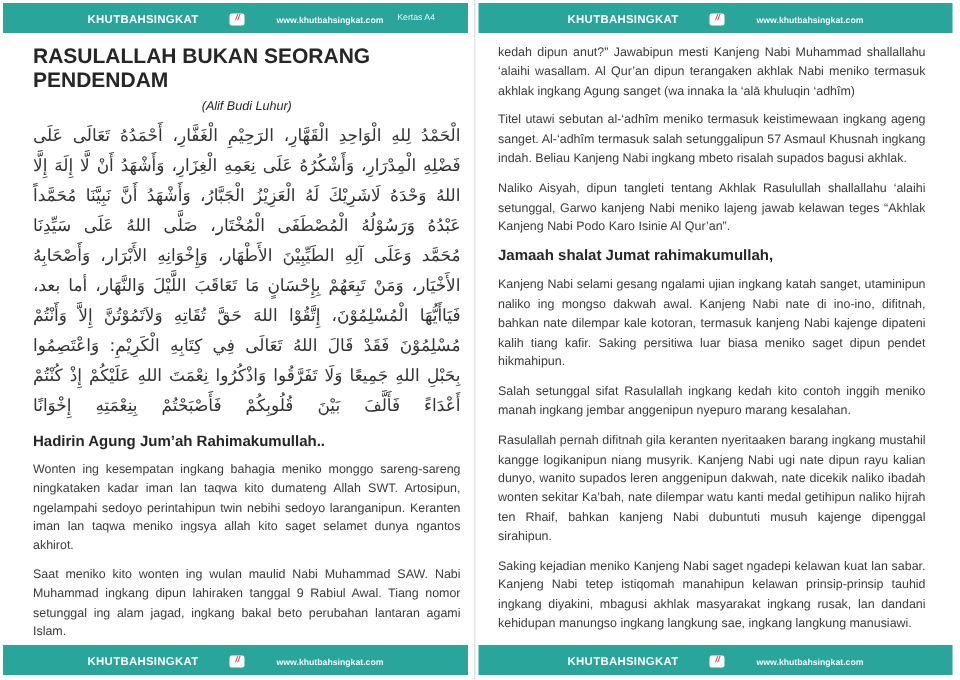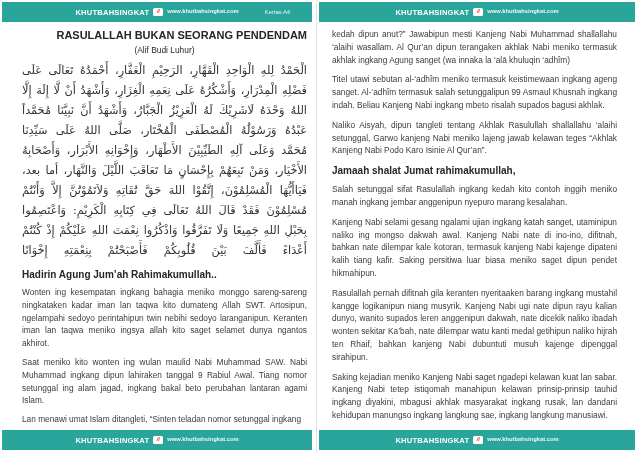--- a/index.html
+++ b/index.html
@@ -22,21 +22,21 @@
   .page-right{width:322px;}
 
   
   .bar{
     position:absolute;left:2px;right:4px;height:20px;
     background:var(--accent-teal);
     display:flex;align-items:center;justify-content:center;
   }
   .bar-top{top:2px;}
   .bar-bottom{bottom:3px;}
-  .logo{display:flex;align-items:flex-start;gap:4px;white-space:nowrap;}
+  .logo{display:flex;align-items:flex-end;gap:21px;white-space:nowrap;}
   .brand{
     color:#ffffff;font-weight:bold;font-size:7.6px;letter-spacing:.2px;
   }
   .badge{
     display:inline-flex;align-items:center;justify-content:center;
     width:10px;height:8px;border-radius:1.5px;background:#ffffff;
     color:var(--badge-red);font-weight:bold;font-style:italic;
     font-size:5.5px;line-height:1;
   }
   .url{color:rgba(255,255,255,.92);font-size:5.8px;font-weight:bold;}
@@ -44,26 +44,26 @@
     position:absolute;right:22px;top:50%;transform:translateY(-50%);
     color:rgba(255,255,255,.9);font-size:5.8px;
   }
 
   
   .content{position:absolute;top:24px;bottom:24px;overflow:hidden;}
   .page-left  .content{left:22px;right:9px;}
   .page-right .content{left:15px;right:22px;}
 
   h1.doc-title{
-    margin-top:5px;text-align:right;
-    font-size:11px;font-weight:bold;color:var(--head-ink);
+    margin-top:5px;text-align:left;
+    font-size:14px;font-weight:bold;color:var(--head-ink);
   }
   .author{
     margin-top:4px;text-align:center;
-    font-size:8.4px;color:var(--head-ink);
+    font-size:8.4px;font-style:italic;color:var(--head-ink);
   }
   .arabic{
     direction:rtl;unicode-bidi:embed;
     text-align:justify;text-align-last:justify;
     font-family:"DejaVu Sans",sans-serif;
     font-size:11.3px;line-height:20px;
     color:#333333;margin-top:6px;word-spacing:1px;
   }
   h2.sec{
     font-size:10px;font-weight:bold;color:var(--head-ink);
@@ -116,25 +116,25 @@
     <div class="bar bar-top">
       <span class="logo">
         <span class="brand">KHUTBAHSINGKAT</span>
         <span class="badge">//</span>
         <span class="url">www.khutbahsingkat.com</span>
       </span>
     </div>
 
     <div class="content">
       <p class="body first">kedah dipun anut?” Jawabipun mesti Kanjeng Nabi Muhammad shallallahu ‘alaihi wasallam. Al Qur’an dipun terangaken akhlak Nabi meniko termasuk akhlak ingkang Agung sanget (wa innaka la ‘alā khuluqin ‘adhîm)</p>
-      <p class="body">Titel utawi sebutan al-‘adhîm meniko termasuk keistimewaan ingkang ageng sanget. Al-‘adhîm termasuk salah setunggalipun 99 Asmaul Khusnah ingkang indah. Beliau Kanjeng Nabi ingkang mbeto risalah supados bagusi akhlak.</p>
+      <p class="body">Titel utawi sebutan al-‘adhîm meniko termasuk keistimewaan ingkang ageng sanget. Al-‘adhîm termasuk salah setunggalipun 57 Asmaul Khusnah ingkang indah. Beliau Kanjeng Nabi ingkang mbeto risalah supados bagusi akhlak.</p>
       <p class="body">Naliko Aisyah, dipun tangleti tentang Akhlak Rasulullah shallallahu ‘alaihi setunggal, Garwo kanjeng Nabi meniko lajeng jawab kelawan teges “Akhlak Kanjeng Nabi Podo Karo Isinie Al Qur’an”.</p>
       <h2 class="sec">Jamaah shalat Jumat rahimakumullah,</h2>
+      <p class="body">Kanjeng Nabi selami gesang ngalami ujian ingkang katah sanget, utaminipun naliko ing mongso dakwah awal. Kanjeng Nabi nate di ino-ino, difitnah, bahkan nate dilempar kale kotoran, termasuk kanjeng Nabi kajenge dipateni kalih tiang kafir. Saking persitiwa luar biasa meniko saget dipun pendet hikmahipun.</p>
       <p class="body">Salah setunggal sifat Rasulallah ingkang kedah kito contoh inggih meniko manah ingkang jembar anggenipun nyepuro marang kesalahan.</p>
-      <p class="body">Kanjeng Nabi selami gesang ngalami ujian ingkang katah sanget, utaminipun naliko ing mongso dakwah awal. Kanjeng Nabi nate di ino-ino, difitnah, bahkan nate dilempar kale kotoran, termasuk kanjeng Nabi kajenge dipateni kalih tiang kafir. Saking persitiwa luar biasa meniko saget dipun pendet hikmahipun.</p>
       <p class="body">Rasulallah pernah difitnah gila keranten nyeritaaken barang ingkang mustahil kangge logikanipun niang musyrik. Kanjeng Nabi ugi nate dipun rayu kalian dunyo, wanito supados leren anggenipun dakwah, nate dicekik naliko ibadah wonten sekitar Ka’bah, nate dilempar watu kanti medal getihipun naliko hijrah ten Rhaif, bahkan kanjeng Nabi dubuntuti musuh kajenge dipenggal sirahipun.</p>
       <p class="body">Saking kejadian meniko Kanjeng Nabi saget ngadepi kelawan kuat lan sabar. Kanjeng Nabi tetep istiqomah manahipun kelawan prinsip-prinsip tauhid ingkang diyakini, mbagusi akhlak masyarakat ingkang rusak, lan dandani kehidupan manungso ingkang langkung sae, ingkang langkung manusiawi.</p>
     </div>
 
     <div class="bar bar-bottom">
       <span class="logo">
         <span class="brand">KHUTBAHSINGKAT</span>
         <span class="badge">//</span>
         <span class="url">www.khutbahsingkat.com</span>
       </span>

